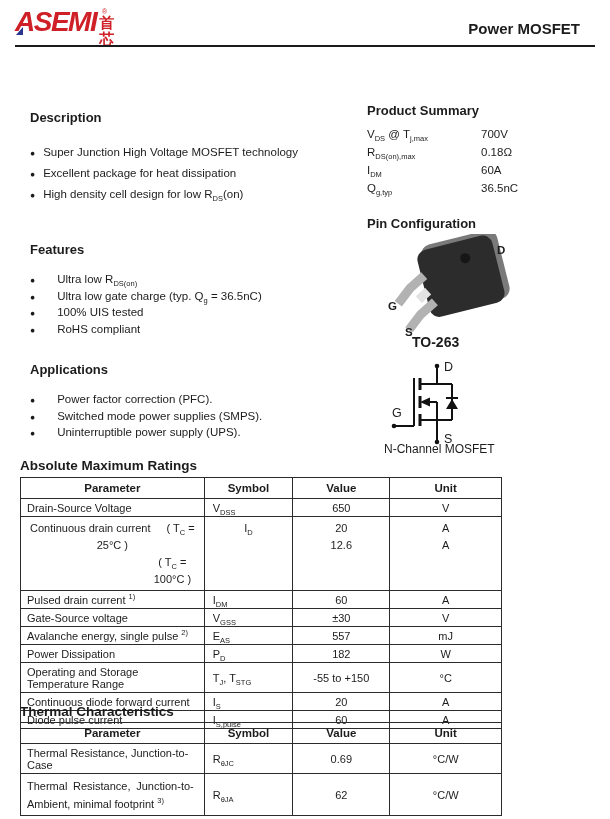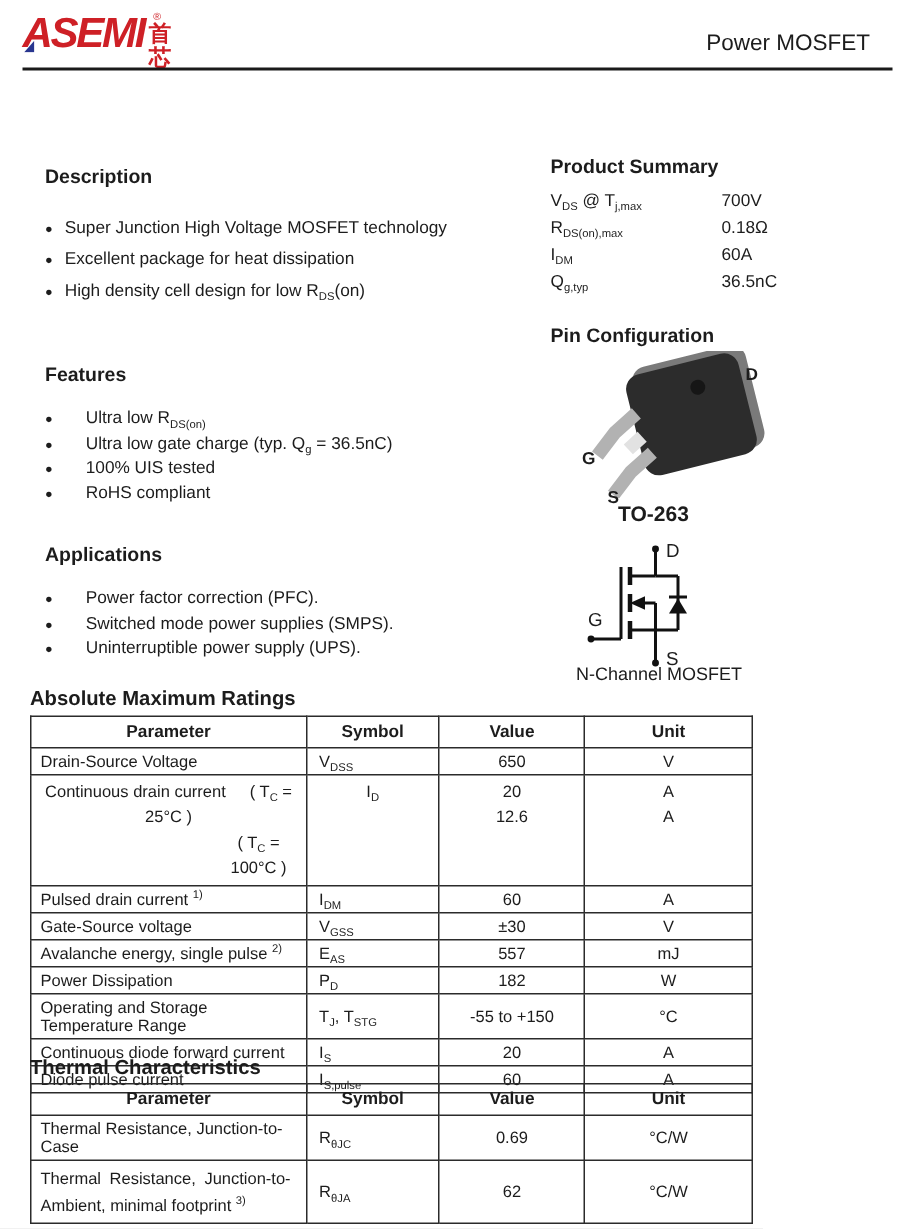--- a/index.html
+++ b/index.html
@@ -16,21 +16,21 @@
   .logo-wrap { position: relative; }
   .logo-text { font-style: italic; font-weight: bold; font-size: 28px; line-height: 1;
                color: #ce2026; letter-spacing: -1.5px; }
   .logo-accent { position: absolute; left: 1px; bottom: 1px; width: 7px; height: 8px;
                  background: #28368f; clip-path: polygon(0 100%, 100% 0, 100% 100%); }
   .logo-side { display: flex; flex-direction: column; align-items: center;
                color: #ce2026; margin-left: 3px; }
   .logo-reg { font-size: 7px; line-height: 1; }
   .logo-cn { font-size: 15px; font-weight: bold; line-height: 1.05; width: 11px;
              word-break: break-all; text-align: right; }
-  .doc-type { top: 20px; right: 30px; font-weight: normal; font-size: 15px; }
+  .doc-type { top: 20px; right: 30px; font-weight: bold; font-size: 15px; }
   .header-rule { left: 15px; top: 45px; width: 580px; height: 2px; background: #1a1a1a; }
   .part-line { left: 17px; top: 53px; width: 576px; display: flex;
                justify-content: space-between; align-items: baseline; }
   .part-channel { font-weight: bold; font-size: 15.5px; }
   .part-specs { font-size: 14.5px; white-space: pre; }
   .part-number { font-size: 14.5px; letter-spacing: 0.5px; }
 
   
   .sec-title { font-weight: bold; font-size: 13px; }
   ul.bullets { list-style: none; }

